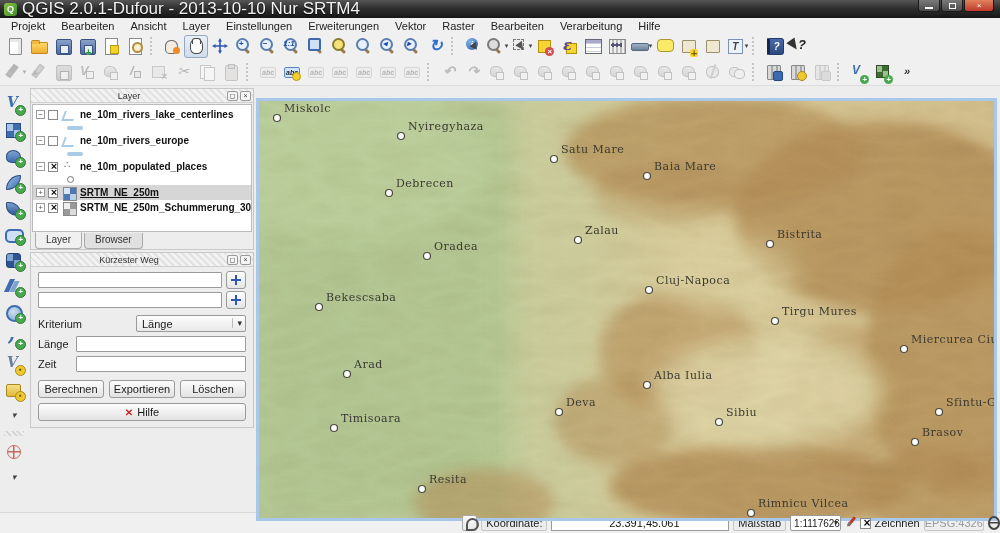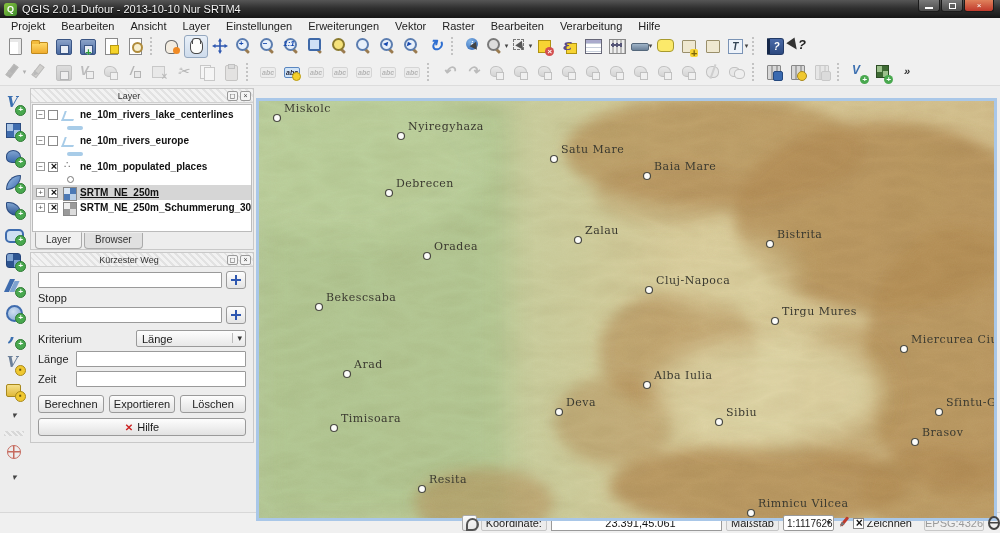--- a/index.html
+++ b/index.html
@@ -2,21 +2,21 @@
 <html><head>
 <meta charset="utf-8">
 <style>
   * { margin:0; padding:0; box-sizing:border-box; }
   html,body { width:1000px; height:533px; overflow:hidden; }
   body { font-family:"Liberation Sans",sans-serif; font-size:11px; background:#ededed; color:#1a1a1a; }
 
   
   .titlebar { height:18px; background:linear-gradient(#565656,#303030 45%,#161616); display:flex; align-items:center; padding:0 4px; color:#fff; position:relative; }
   .qgis-logo { width:13px; height:13px; border-radius:3px; background:linear-gradient(135deg,#8bc53f,#3c8a2e); color:#fff; font-size:9px; font-weight:bold; text-align:center; line-height:13px; margin-right:5px; }
-  .title-text { font-size:11px; color:#f2f2f2; text-shadow:0 1px 1px #000; }
+  .title-text { font-size:17px; color:#f2f2f2; text-shadow:0 1px 1px #000; }
   .winbtns { position:absolute; right:6px; top:0; display:flex; }
   .winbtn { width:22px; height:12px; margin-left:1px; border:1px solid #1b1b1b; border-top:none; border-radius:0 0 3px 3px; background:linear-gradient(#7a7a7a,#4a4a4a); display:flex; align-items:center; justify-content:center; color:#fff; font-size:8px; line-height:8px; }
   .winbtn.close { width:30px; background:linear-gradient(#e0825c,#c0392b); }
   .winbtn .minbar { width:8px; height:2px; background:#fff; margin-top:4px; }
   .winbtn .maxbox { width:7px; height:6px; border:1px solid #fff; }
 
   
   .menubar { height:15px; background:#f0f0f0; display:flex; align-items:center; padding-left:3px; }
   .menu-item { padding:1px 8px; color:#222;text-align:right; }
 
@@ -195,21 +195,21 @@
   .sb-coord { width:214px; height:16px; background:#fff; border:1px solid #9a9a9a; text-align:center; line-height:15px; color:#111;padding-left:8px; }
   .sb-scale-lbl { padding:1px 4px; border:1px solid #c6c6c6; border-radius:2px; background:#ececec; }
   .sb-combo { width:56px; height:16px; background:#fff; border:1px solid #9a9a9a; border-radius:2px; display:flex; align-items:center; position:relative; padding-left:3px; font-size:10px; }
   .sb-combo::after { content:"▾"; position:absolute; right:2px; top:2px; font-size:8px; color:#333; }
   .sb-pen { width:14px; height:16px; position:relative; }
   .sb-pen::before { content:""; position:absolute; left:5px; top:1px; width:3px; height:11px; background:#c0392b; transform:rotate(40deg); border-radius:1px; }
   .sb-pen::after { content:""; position:absolute; left:1px; bottom:2px; width:0; height:0; border:2px solid transparent; border-top:5px solid #777; transform:rotate(40deg); }
   .sb-check { display:flex; align-items:center; gap:3px; }
   .cb { width:11px; height:11px; border:1px solid #8a8a8a; background:#fff; position:relative; }
   .cb.on::after { content:"×"; position:absolute; left:0; top:-3px; width:11px; text-align:center; font-size:12px; font-weight:bold; color:#111; }
-  .sb-epsg { padding:1px 0; border:1px solid #c8c8c8; border-radius:2px; color:#9a9a9a; background:#efefef;margin-left:8px; }
+  .sb-epsg { padding:1px 0; border:1px solid #c8c8c8; border-radius:2px; color:#9a9a9a; background:#efefef; }
   .sb-crs { width:14px; height:14px; border:2px solid #444; border-radius:50%; position:relative; background:linear-gradient(#444,#444) 0 50%/100% 1.5px no-repeat; }
 </style>
 </head>
 <body>
 
 <div class="titlebar">
   <div class="qgis-logo">Q</div>
   <div class="title-text">QGIS 2.0.1-Dufour - 2013-10-10 Nur SRTM4</div>
   <div class="winbtns">
     <div class="winbtn">
@@ -575,21 +575,20 @@
       <div class="dock-title">
         <div class="t">Kürzester Weg</div>
         <div class="dock-btn">◻</div>
         <div class="dock-btn">×</div>
       </div>
       <div class="rp">
         <div class="inprow">
           <div class="txt"></div>
           <div class="sqbtn"></div>
         </div>
-        <div class="lbl">Stopp</div>
         <div class="inprow">
           <div class="txt"></div>
           <div class="sqbtn"></div>
         </div>
         <div class="kritrow">
           <div class="lbl">Kriterium</div>
           <div class="combo">
               <span>Länge</span>
             </div>
         </div>

